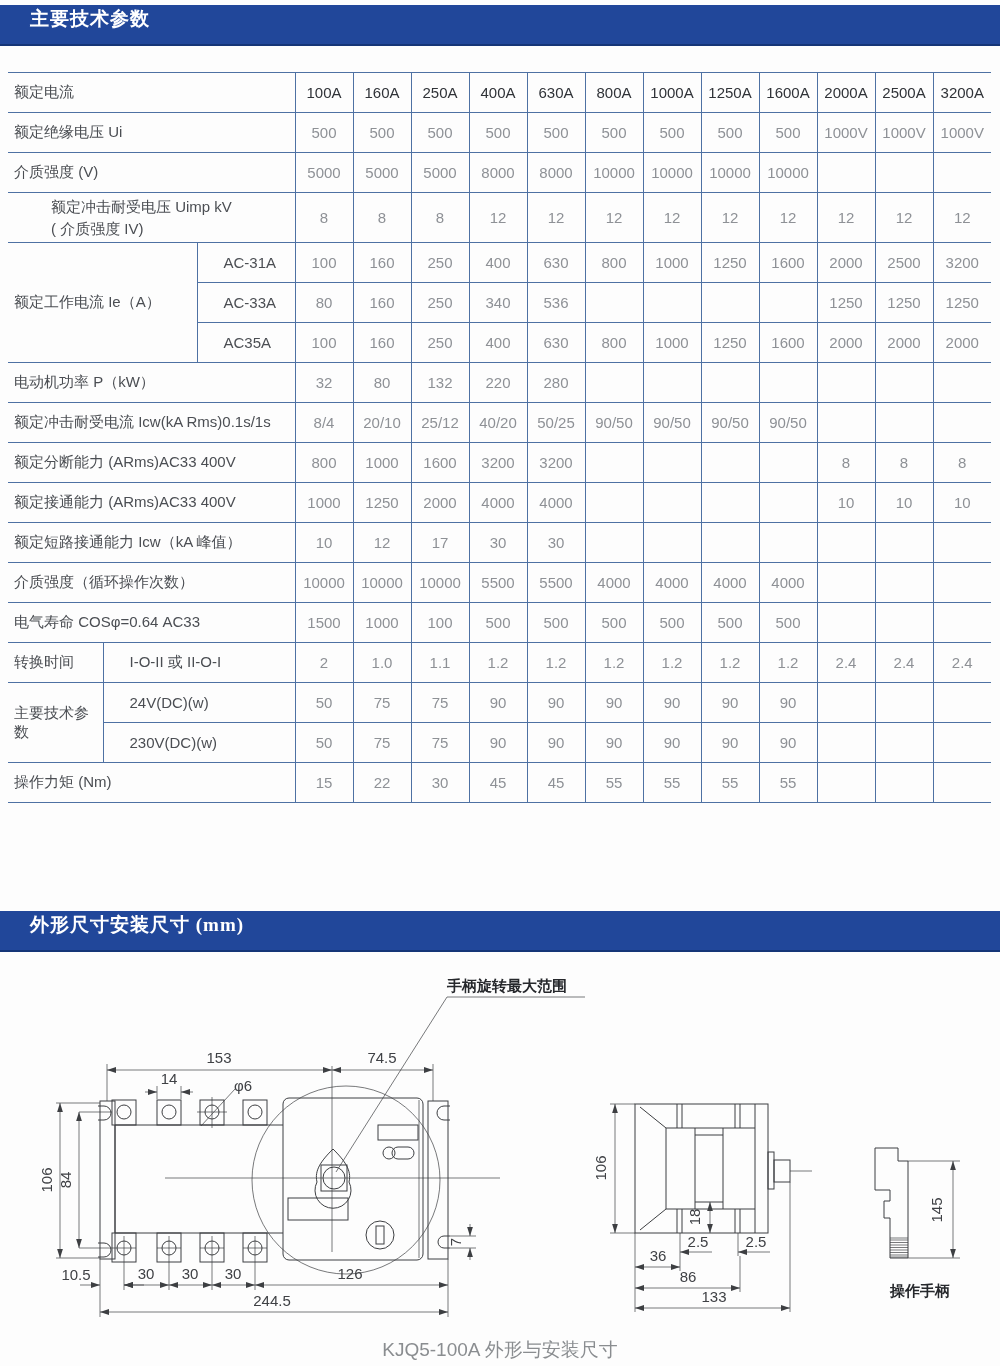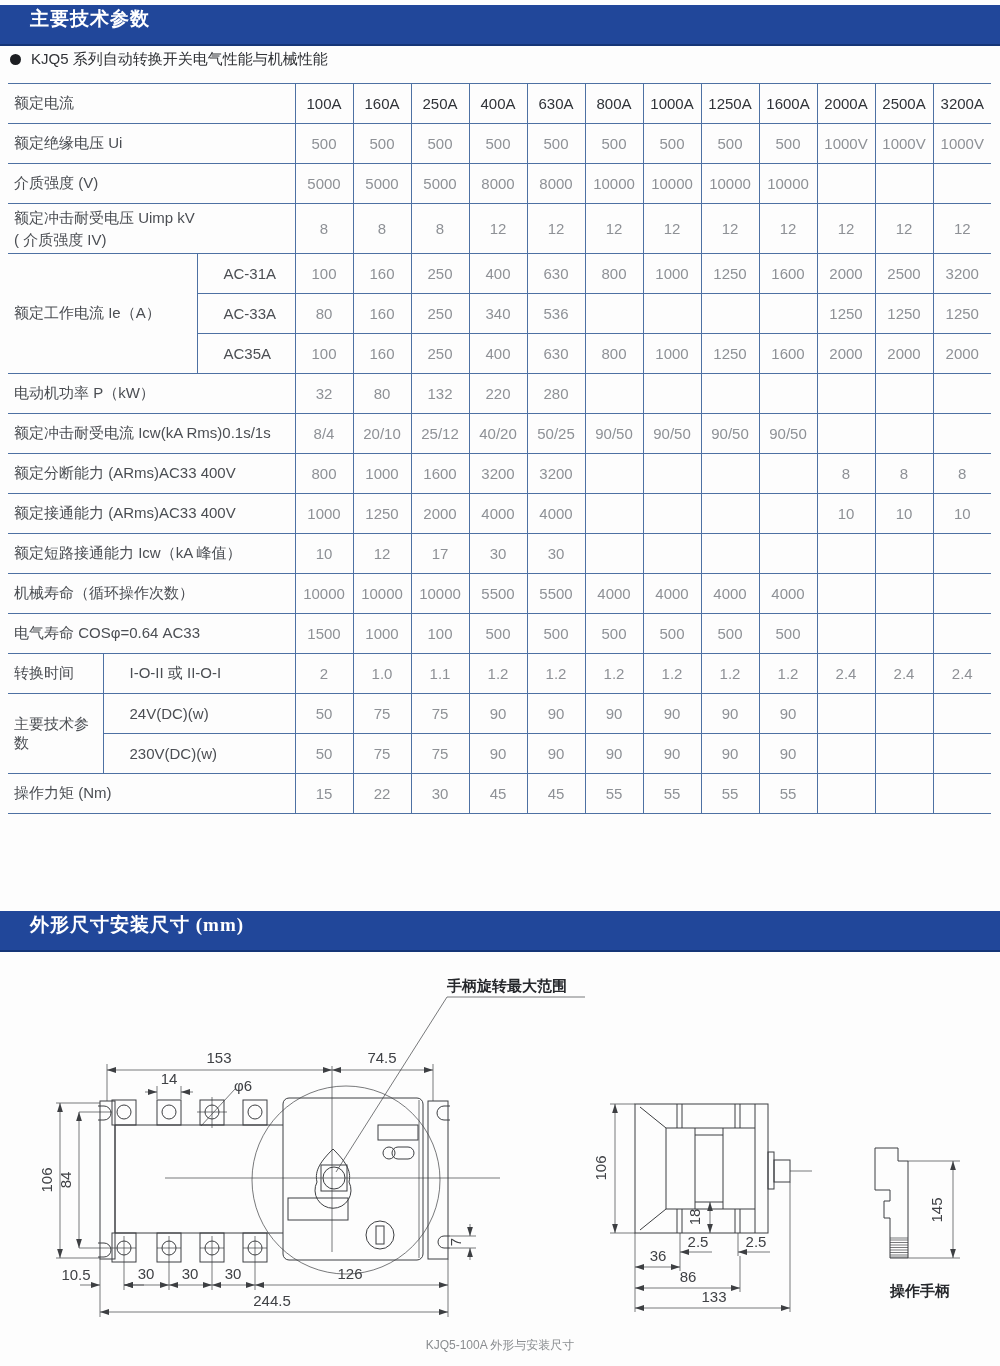--- a/index.html
+++ b/index.html
@@ -9,54 +9,50 @@
   .section-bar { position:absolute; left:0; width:1000px; height:41px; background:#21479a;
     border-bottom:2px solid #153577; color:#fff; font-size:19px; font-weight:bold;
     line-height:27px; padding-left:30px; letter-spacing:1px; }
   #bar1 { top:5px; }
   #bar2 { top:911px;font-family:Liberation Serif, serif; }
 
   .bullet-line { position:absolute; top:50px; left:10px; font-size:15px; color:#303236;
     display:flex; align-items:center; }
   .bullet-dot { width:11px; height:11px; border-radius:50%; background:#1c1e22; margin-right:10px; }
 
-  .tbl-wrap { position:absolute; top:83px; left:8px; width:985px; }
+  .tbl-wrap { position:absolute; top:72px; left:8px; width:985px; }
   table { border-collapse:collapse; table-layout:fixed; width:983px; }
   td { font-size:15px; height:40px; padding:0; vertical-align:middle;
        border-top:1.5px solid #4e71a3; }
   tr.last td { border-bottom:1.5px solid #4e71a3; }
   td.lbl { text-align:left; padding-left:6px; color:#4b4e53; }
   td.sub { text-align:left; padding-left:26px; color:#4b4e53; }
   td.val { text-align:center; color:#8e9196; }
   td.hv  { text-align:center; color:#303338;margin-left:6px; }
   td.vl  { border-left:1.5px solid #4e71a3; }
   tr.tall td { height:50px; }
-  td .l2 { line-height:1.45; }
+  td .l2 { line-height:1.45;margin-left:37px; }
 
   .fig-caption { position:absolute; top:1337px; left:0; width:1000px; text-align:center;
-    font-size:12px; color:#8a8d90; }
+    font-size:19px; color:#8a8d90; }
 
   svg text { font-family:"Liberation Sans", sans-serif; }
   .dt { font-size:15px; fill:#3f4145; }
   .cl { font-size:15px; font-weight:bold; fill:#26282c; }
   .thin { stroke-width:0.7; }
 </style>
 </head>
 <body>
 
 <div class="page">
 
   <div class="section-bar" id="bar1">
     <span>主要技术参数</span>
   </div>
 
-  <div class="bullet-line">
-    <span class="bullet-dot"></span>
-    <span>KJQ5 系列自动转换开关电气性能与机械性能</span>
-  </div>
 
   <div class="tbl-wrap">
     <table>
       <colgroup>
         <col style="width:95px">
           <col style="width:94px">
           <col style="width:98px">
         <col span="12" style="width:58px">
       </colgroup>
       <tbody>
@@ -238,21 +234,21 @@
             <td class="val vl">30</td>
             <td class="val vl"></td>
             <td class="val vl"></td>
             <td class="val vl"></td>
             <td class="val vl"></td>
             <td class="val vl"></td>
             <td class="val vl"></td>
             <td class="val vl"></td>
           </tr>
           <tr>
-            <td class="lbl" colspan="3">机械寿命（循环操作次数）</td>
+            <td class="lbl" colspan="3">介质强度（循环操作次数）</td>
             <td class="val vl">10000</td>
             <td class="val vl">10000</td>
             <td class="val vl">10000</td>
             <td class="val vl">5500</td>
             <td class="val vl">5500</td>
             <td class="val vl">4000</td>
             <td class="val vl">4000</td>
             <td class="val vl">4000</td>
             <td class="val vl">4000</td>
             <td class="val vl"></td>

